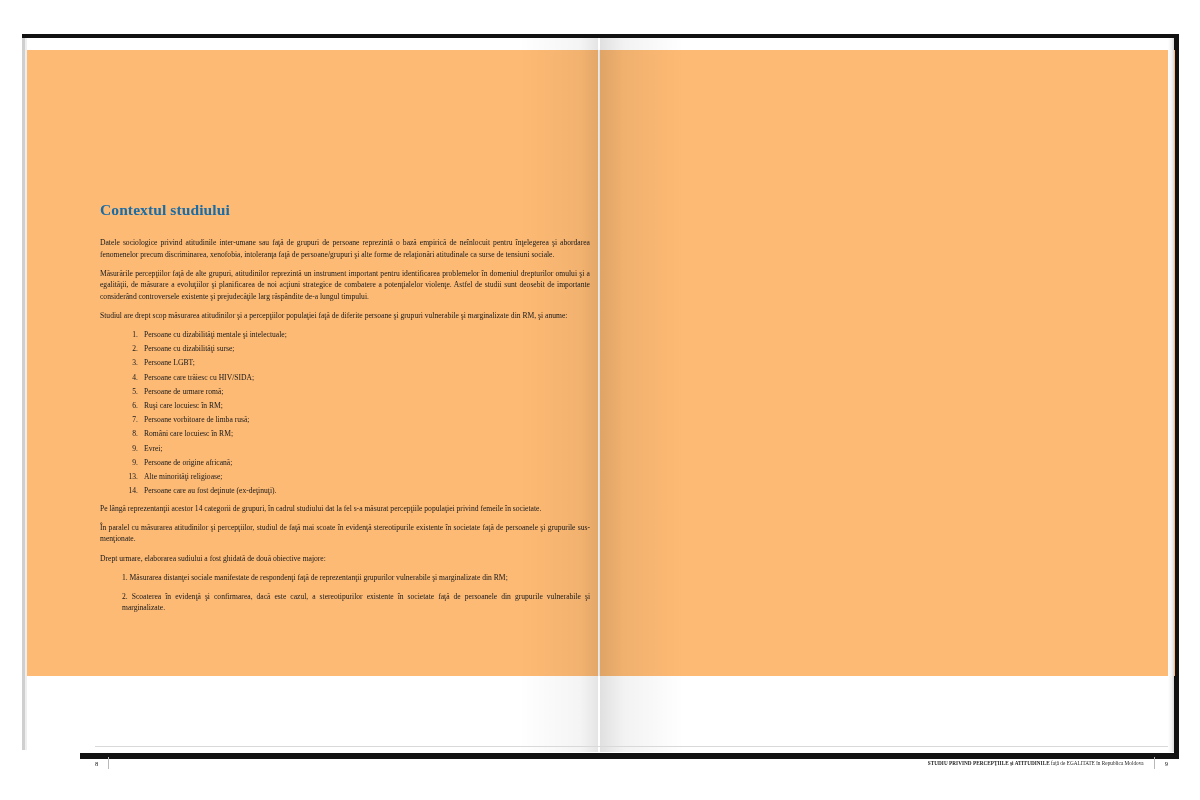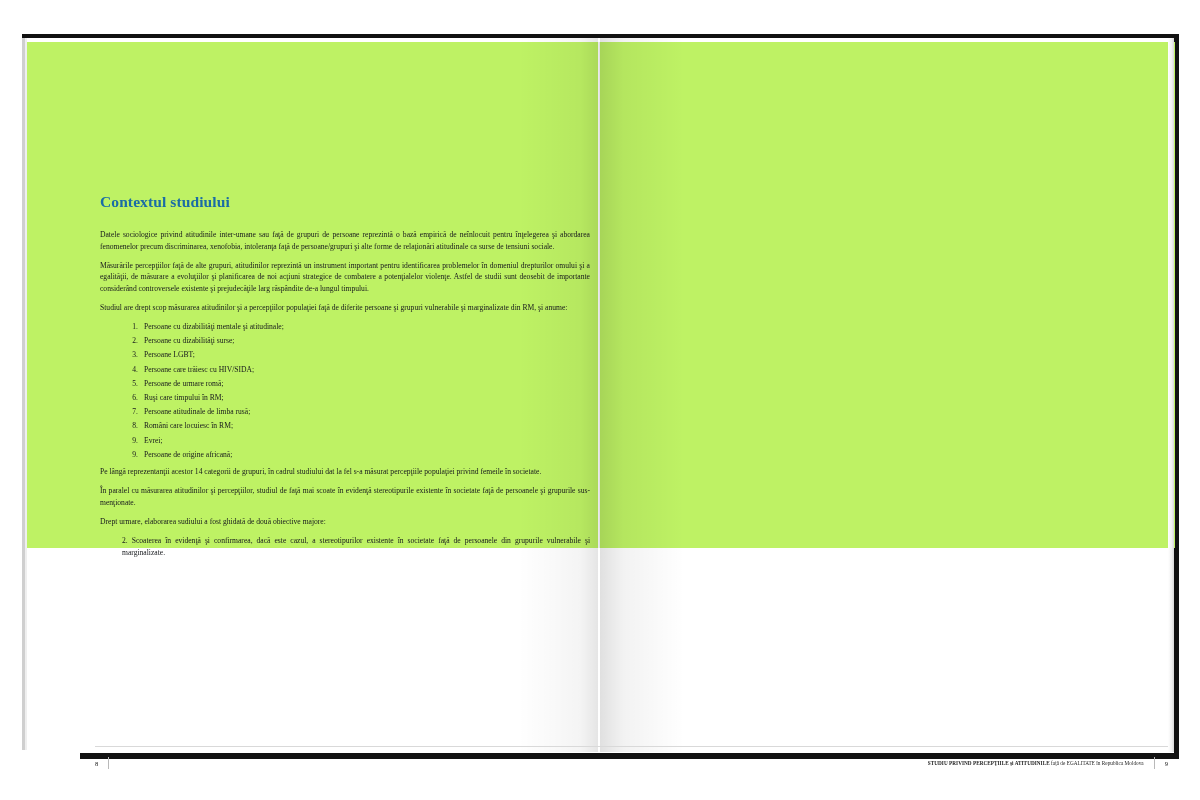--- a/index.html
+++ b/index.html
@@ -59,23 +59,23 @@
     position: absolute;
     left: 3px;
     top: 4px;
     width: 2px;
     height: 712px;
     background: #efefef;
   }
 
   .page {
     position: absolute;
-    top: 8px;
-    height: 506px;
-    background: #bef264;
+    top: 16px;
+    height: 626px;
+    background: #fdba74;
   }
   .page-left {
     left: 5px;
     width: 571px;
     border-right: 1px solid #e9e9e9;
   }
   .page-right {
     left: 577px;
     width: 575px;
     border-left: 1px solid #e0e0e0;
@@ -222,36 +222,39 @@
   <div class="page page-left">
     <div class="col col-left">
 
       <h2 class="section-heading">Contextul studiului</h2>
 
       <p class="para">Datele sociologice privind atitudinile inter-umane sau faţă de grupuri de persoane reprezintă o bază empirică de neînlocuit pentru înţelegerea şi abordarea fenomenelor precum discriminarea, xenofobia, intoleranţa faţă de persoane/grupuri şi alte forme de relaţionări atitudinale ca surse de tensiuni sociale.</p>
       <p class="para">Măsurările percepţiilor faţă de alte grupuri, atitudinilor reprezintă un instrument important pentru identificarea problemelor în domeniul drepturilor omului şi a egalităţii, de măsurare a evoluţiilor şi planificarea de noi acţiuni strategice de combatere a potenţialelor violenţe. Astfel de studii sunt deosebit de importante considerând controversele existente şi prejudecăţile larg răspândite de-a lungul timpului.</p>
       <p class="para">Studiul are drept scop măsurarea atitudinilor şi a percepţiilor populaţiei faţă de diferite persoane şi grupuri vulnerabile şi marginalizate din RM, şi anume:</p>
 
       <ol class="numlist">
-        <li><span class="num">1.</span><span>Persoane cu dizabilităţi mentale şi atitudinale;</span></li>
+        <li><span class="num">1.</span><span>Persoane cu dizabilităţi mentale şi intelectuale;</span></li>
         <li><span class="num">2.</span><span>Persoane cu dizabilităţi surse;</span></li>
         <li><span class="num">3.</span><span>Persoane LGBT;</span></li>
         <li><span class="num">4.</span><span>Persoane care trăiesc cu HIV/SIDA;</span></li>
         <li><span class="num">5.</span><span>Persoane de urmare romă;</span></li>
-        <li><span class="num">6.</span><span>Ruşi care timpului în RM;</span></li>
-        <li><span class="num">7.</span><span>Persoane atitudinale de limba rusă;</span></li>
+        <li><span class="num">6.</span><span>Ruşi care locuiesc în RM;</span></li>
+        <li><span class="num">7.</span><span>Persoane vorbitoare de limba rusă;</span></li>
         <li><span class="num">8.</span><span>Români care locuiesc în RM;</span></li>
         <li><span class="num">9.</span><span>Evrei;</span></li>
         <li><span class="num">9.</span><span>Persoane de origine africană;</span></li>
+        <li><span class="num">13.</span><span>Alte minorităţi religioase;</span></li>
+        <li><span class="num">14.</span><span>Persoane care au fost deţinute (ex-deţinuţi).</span></li>
       </ol>
 
       <p class="para">Pe lângă reprezentanţii acestor 14 categorii de grupuri, în cadrul studiului dat la fel s-a măsurat percepţiile populaţiei privind femeile în societate.</p>
       <p class="para">În paralel cu măsurarea atitudinilor şi percepţiilor, studiul de faţă mai scoate în evidenţă stereotipurile existente în societate faţă de persoanele şi grupurile sus-menţionate.</p>
       <p class="para">Drept urmare, elaborarea sudiului a fost ghidată de două obiective majore:</p>
 
+      <p class="subnum">1. Măsurarea distanţei sociale manifestate de respondenţi faţă de reprezentanţii grupurilor vulnerabile şi marginalizate din RM;</p>
       <p class="subnum">2. Scoaterea în evidenţă şi confirmarea, dacă este cazul, a stereotipurilor existente în societate faţă de persoanele din grupurile vulnerabile şi marginalizate.</p>
 
     </div>
   </div>
 
   <div class="page page-right">
     
   </div>
 
   <div class="spine-shadow-left"></div>

